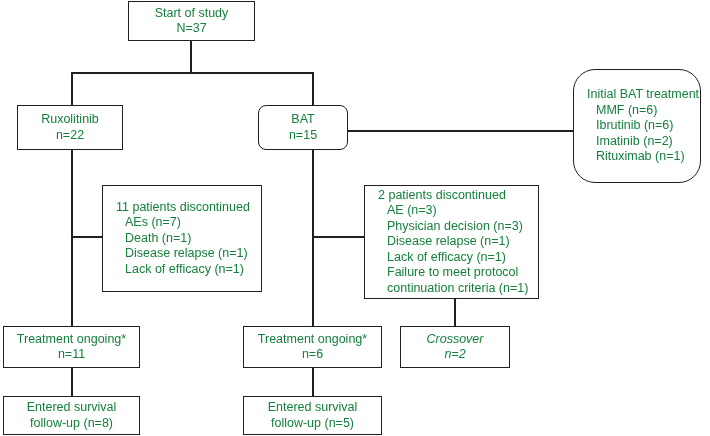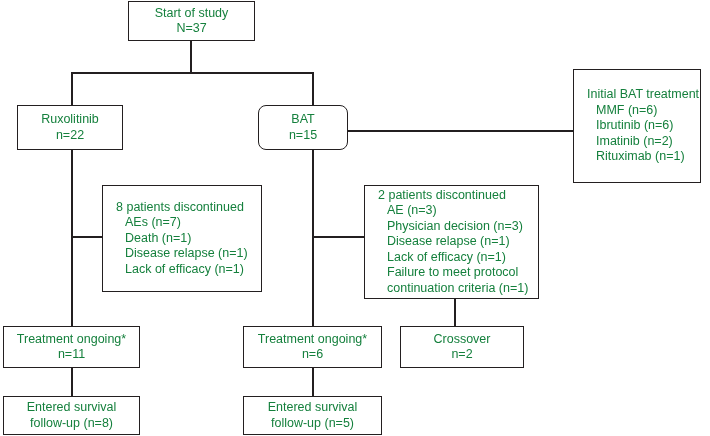--- a/index.html
+++ b/index.html
@@ -88,30 +88,30 @@
   <div class="box center" style="left:17px; top:105px; width:106px; height:45px;">
     <span class="ln">Ruxolitinib</span>
     <span class="ln">n=22</span>
   </div>
 
   <div class="box center" style="left:258px; top:105px; width:90px; height:45px;border-radius:8px;">
     <span class="ln">BAT</span>
     <span class="ln">n=15</span>
   </div>
 
-  <div class="box listbox" style="left:573px; top:69px; width:128px; height:114px;">
+  <div class="box listbox" style="left:573px; top:69px; width:128px; height:114px;border-radius:22px;">
     <span class="ln">Initial BAT treatment</span>
     <span class="ln indent">MMF (n=6)</span>
     <span class="ln indent">Ibrutinib (n=6)</span>
     <span class="ln indent">Imatinib (n=2)</span>
     <span class="ln indent">Rituximab (n=1)</span>
   </div>
 
   <div class="box listbox" style="left:102px; top:185px; width:160px; height:107px;">
-    <span class="ln">8 patients discontinued</span>
+    <span class="ln">11 patients discontinued</span>
     <span class="ln indent">AEs (n=7)</span>
     <span class="ln indent">Death (n=1)</span>
     <span class="ln indent">Disease relapse (n=1)</span>
     <span class="ln indent">Lack of efficacy (n=1)</span>
   </div>
 
   <div class="box listbox" style="left:364px; top:185px; width:175px; height:114px;">
     <span class="ln">2 patients discontinued</span>
     <span class="ln indent">AE (n=3)</span>
     <span class="ln indent">Physician decision (n=3)</span>
@@ -124,21 +124,21 @@
   <div class="box center" style="left:3px; top:326px; width:137px; height:42px;">
     <span class="ln">Treatment ongoing*</span>
     <span class="ln">n=11</span>
   </div>
 
   <div class="box center" style="left:243px; top:326px; width:139px; height:42px;">
     <span class="ln">Treatment ongoing*</span>
     <span class="ln">n=6</span>
   </div>
 
-  <div class="box center" style="left:400px; top:326px; width:124px; height:42px;">
+  <div class="box center" style="left:400px; top:326px; width:110px; height:42px;font-style:italic;">
     <span class="ln">Crossover</span>
     <span class="ln">n=2</span>
   </div>
 
   <div class="box center" style="left:3px; top:396px; width:137px; height:39px;">
     <span class="ln">Entered survival</span>
     <span class="ln">follow-up (n=8)</span>
   </div>
 
   <div class="box center" style="left:243px; top:396px; width:139px; height:39px;">

